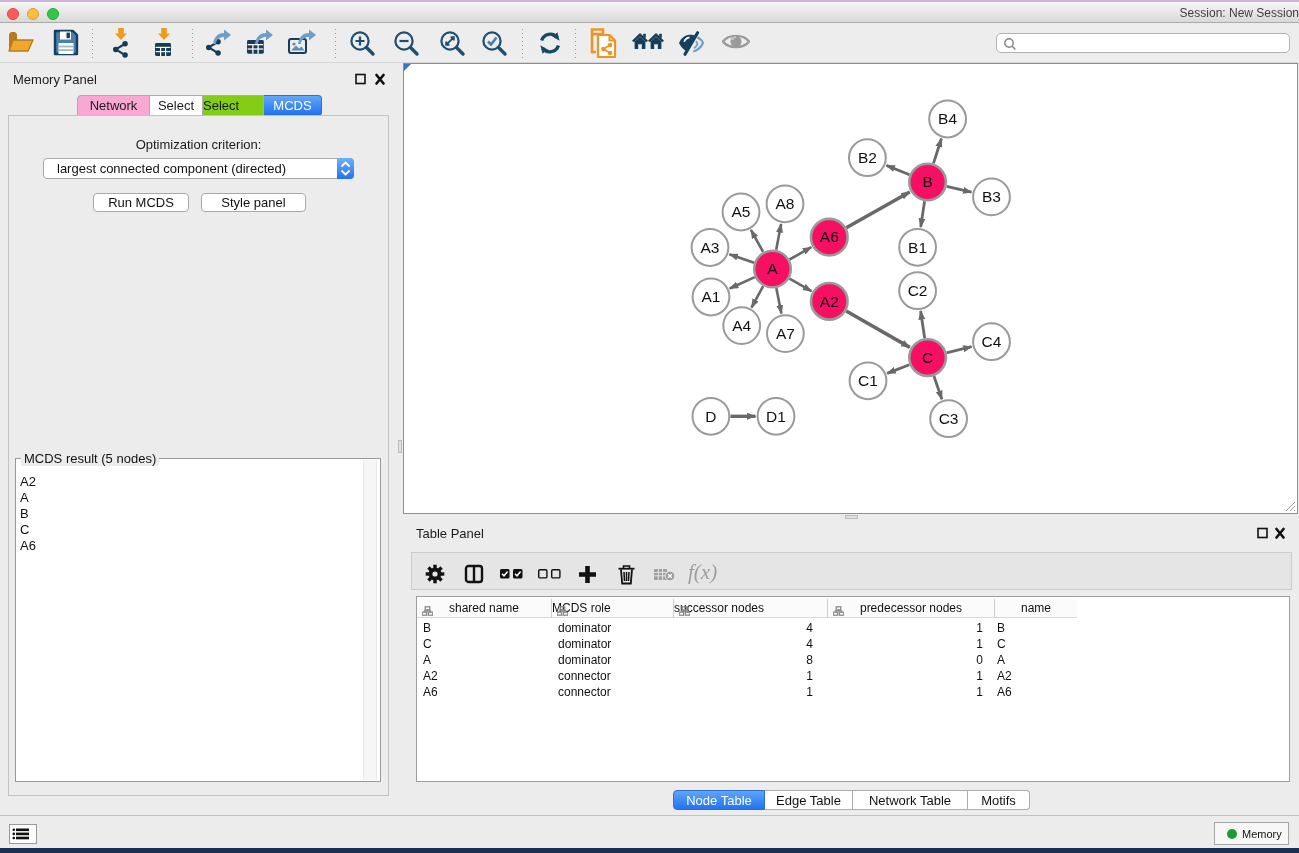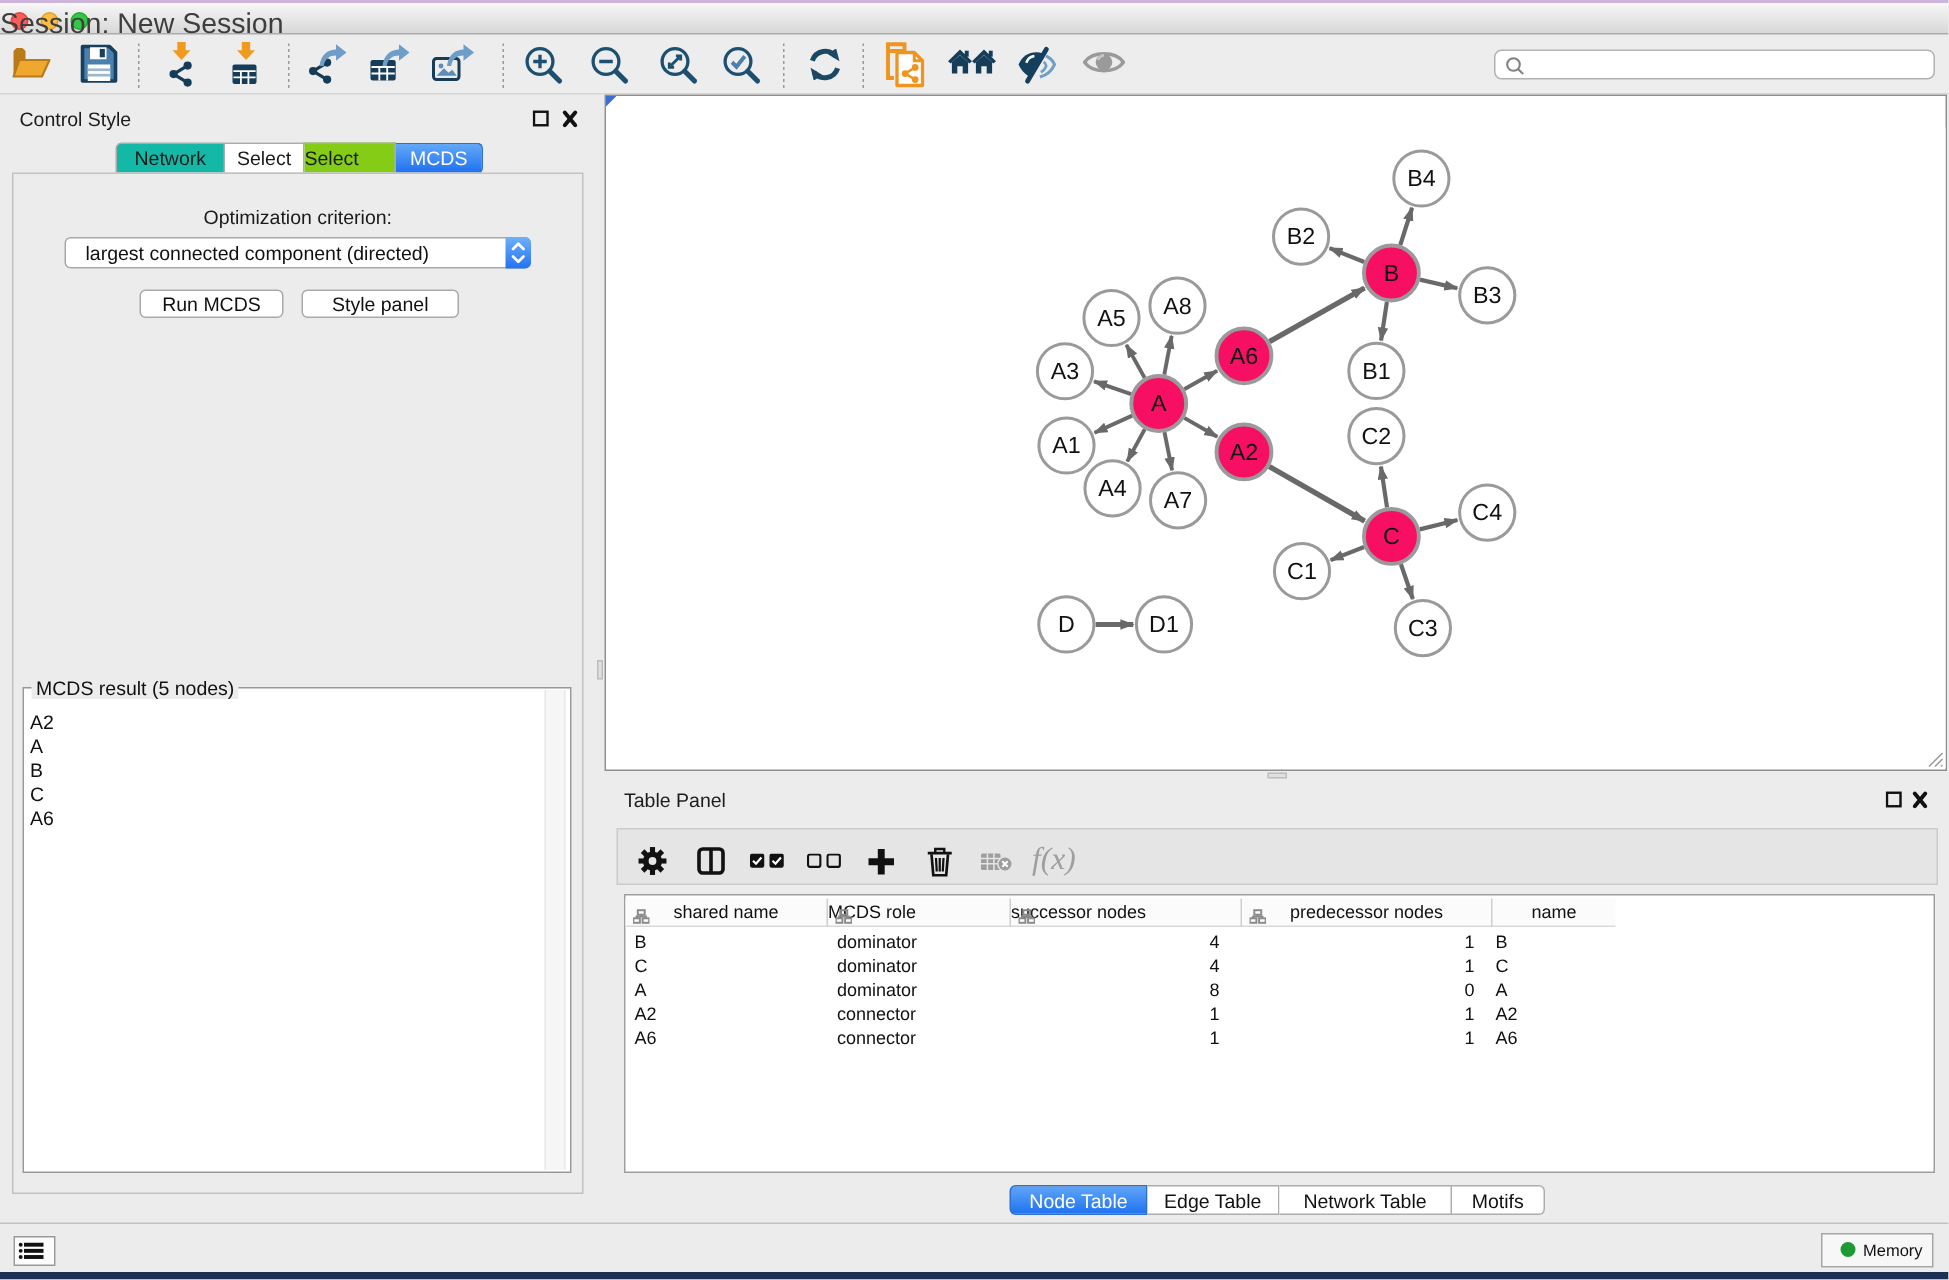--- a/index.html
+++ b/index.html
@@ -9,21 +9,21 @@
 .txt{position:absolute;white-space:nowrap}
 </style></head>
 <body>
 
 <div class="abs" style="left:0;top:0;width:1299px;height:2px;background:#cdb5da"></div>
 
 <div class="abs" style="left:0;top:2px;width:1299px;height:21px;background:linear-gradient(#f7f7f7,#d8d8d8);border-bottom:1px solid #ababab">
   <div class="tl" style="left:7px;background:#fc5b57;border:1px solid #dd4742"></div>
   <div class="tl" style="left:27px;background:#fdbd3e;border:1px solid #dd9f34"></div>
   <div class="tl" style="left:47px;background:#33c748;border:1px solid #29a834"></div>
-  <div class="txt" style="left:0;top:4px;width:1299px;text-align:left;font-size:19px;color:#3e3e3e">Session: New Session</div>
+  <div class="txt" style="left:0;top:4px;width:1299px;text-align:right;font-size:12px;color:#3e3e3e">Session: New Session</div>
 </div>
 
 <div class="abs" id="toolbar" style="left:0;top:24px;width:1299px;height:39px;background:#ededed;border-bottom:1px solid #d6d6d6">
     <svg style="position:absolute;left:7px;top:6px" width="27" height="26" viewBox="0 0 27 26">
 <path d="M2,6 L2,21 L10,21 L10,4 L8,2 L4,2 L2,4 z" fill="#b97b18"></path>
 <path d="M2,21 L6,10 L26,10 L21,21 z" fill="#efa72e" stroke="#b97b18" stroke-width="1.4" stroke-linejoin="round"></path>
 </svg>
     <svg style="position:absolute;left:53px;top:5px" width="26" height="27" viewBox="0 0 26 27">
 <path d="M2,2 L20,2 L24,6 L24,25 L2,25 z" fill="#4a7fae" stroke="#173f5e" stroke-width="2.4" stroke-linejoin="round"></path>
 <rect x="7" y="2.5" width="11" height="8" fill="#fff"></rect>
@@ -155,27 +155,27 @@
 </svg>
   </div>
 
 <div class="abs" style="left:996px;top:33px;width:294px;height:20px;background:#fff;border:1px solid #b2b2b2;border-radius:5px">
   <svg width="14" height="14" style="position:absolute;left:6px;top:3px">
       <circle cx="6" cy="6" r="4.2" fill="none" stroke="#828282" stroke-width="1.4"></circle>
       <line x1="9.2" y1="9.2" x2="12.4" y2="12.4" stroke="#828282" stroke-width="1.4"></line>
     </svg>
 </div>
 
-<div class="txt" style="left:13px;top:72px;font-size:13px;color:#1c1c1c">Control Style</div>
+<div class="txt" style="left:13px;top:72px;font-size:13px;color:#1c1c1c">Memory Panel</div>
 <svg class="abs" style="left:355px;top:73px" width="36" height="12">
   <rect x="1" y="1.5" width="9" height="9" fill="none" stroke="#111" stroke-width="1.6"></rect>
   <path d="M21.5,2 L28.5,10.5 M28.5,2 L21.5,10.5" stroke="#111" stroke-width="2.6" stroke-linecap="round"></path>
 </svg>
 
-<div class="abs" style="left:77px;top:95px;width:73px;height:21px;background:#14b8a6;border:1px solid #ababab;border-radius:4px 0 0 0;font-size:13px;text-align:center;line-height:20px;color:#1a1a1a">Network</div>
+<div class="abs" style="left:77px;top:95px;width:73px;height:21px;background:#f9a8d4;border:1px solid #ababab;border-radius:4px 0 0 0;font-size:13px;text-align:center;line-height:20px;color:#1a1a1a">Network</div>
 <div class="abs" style="left:150px;top:95px;width:53px;height:21px;background:#fff;border:1px solid #ababab;border-left:none;font-size:13px;text-align:center;line-height:20px;color:#1a1a1a">Select</div>
 <div class="abs" style="left:203px;top:95px;width:61px;height:21px;background:#84cc16;border:1px solid #ababab;border-left:none;font-size:13px;text-align:left;line-height:20px;color:#1a1a1a">Select</div>
 <div class="abs" style="left:264px;top:95px;width:58px;height:21px;background:linear-gradient(#63a8f9,#2071f0);border:1px solid #2e6fd0;border-left:none;border-radius:0 4px 4px 0;font-size:13px;text-align:center;line-height:20px;color:#fff">MCDS</div>
 
 <div class="abs" style="left:8px;top:115px;width:381px;height:681px;border:1px solid #c2c2c2;background:#ececec"></div>
 <div class="txt" style="left:0;top:137px;width:397px;text-align:center;font-size:13px;color:#1b1b1b">Optimization criterion:</div>
 
 <div class="abs" style="left:43px;top:158px;width:311px;height:21px;background:#fff;border:1px solid #a9a9a9;border-radius:4px">
   <div class="txt" style="left:13px;top:2px;font-size:13px;color:#111">largest connected component (directed)</div>
   <div class="abs" style="right:-1px;top:-1px;width:17px;height:21px;background:linear-gradient(#6fb0fa,#2273f1);border-radius:0 4px 4px 0">

